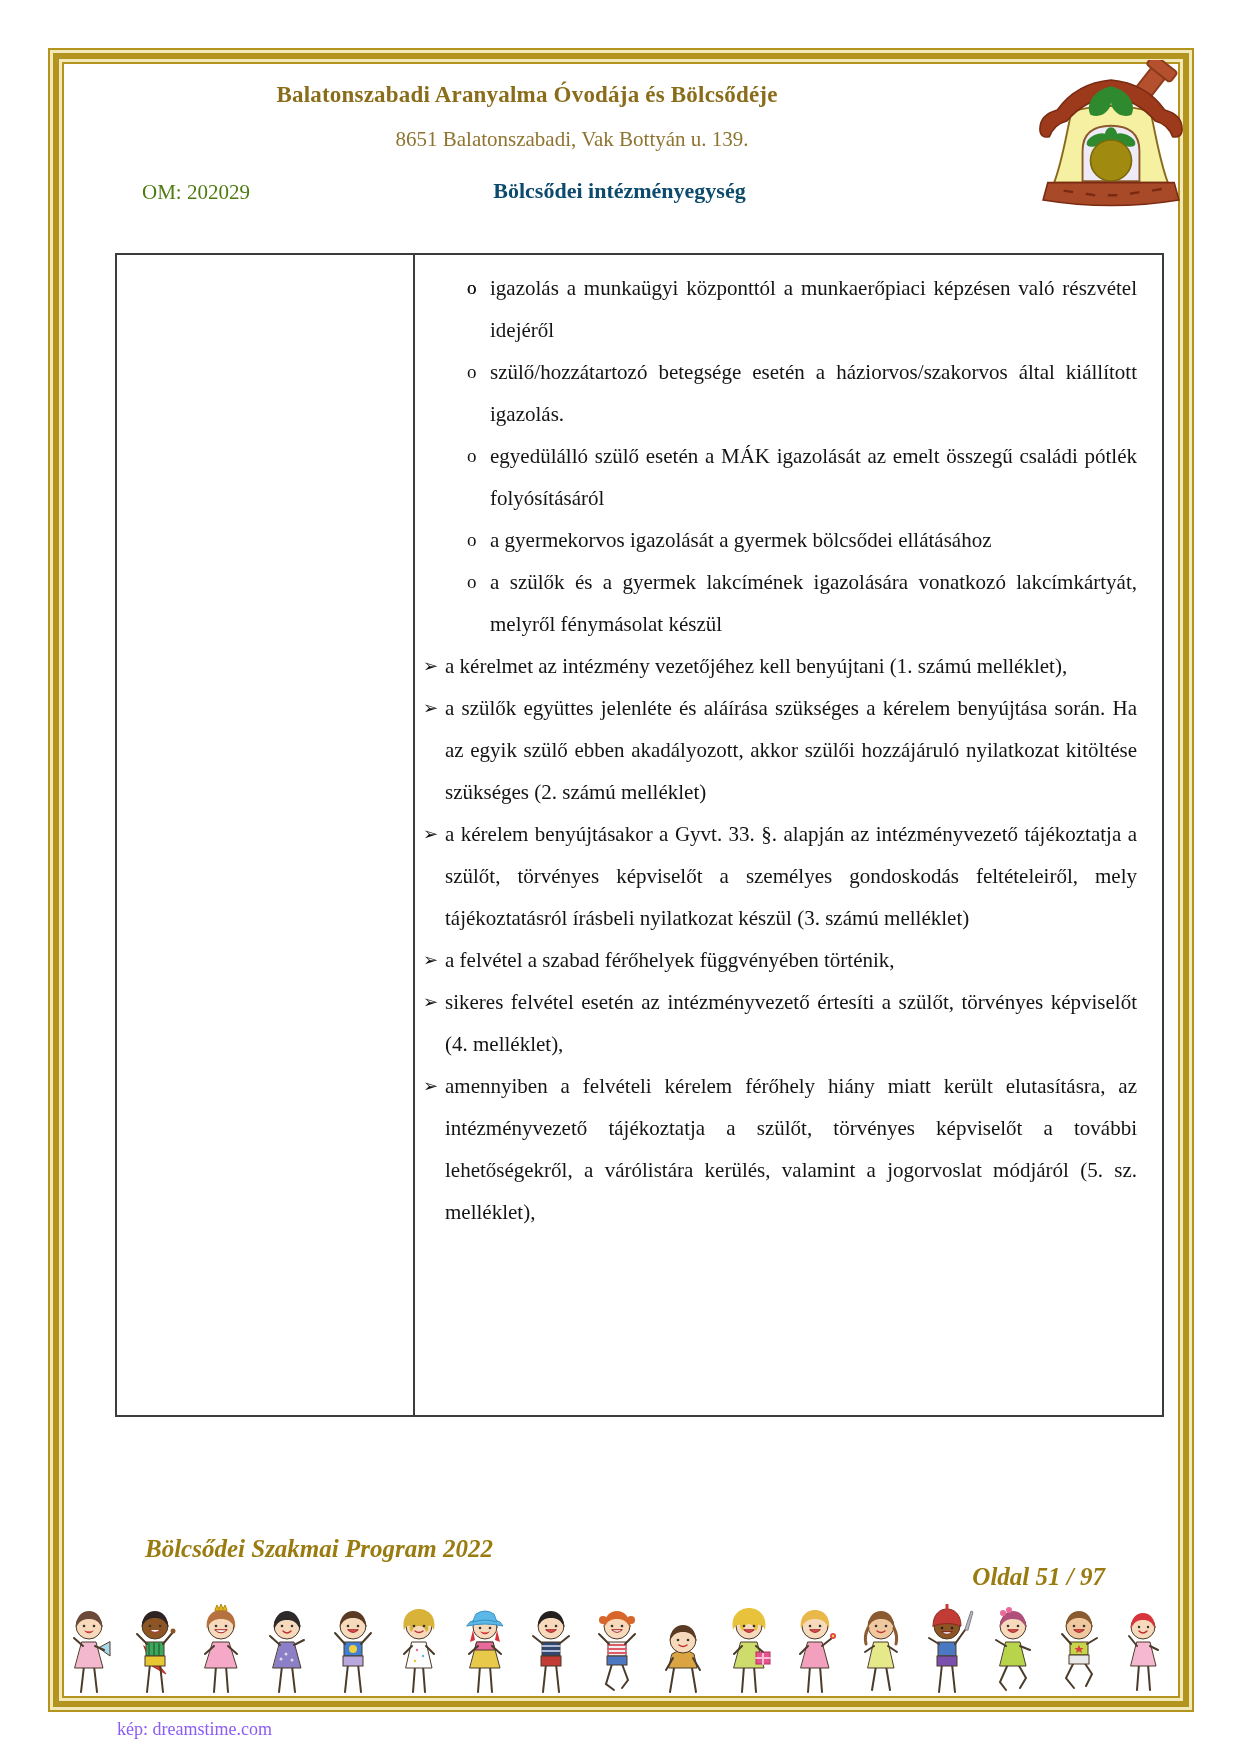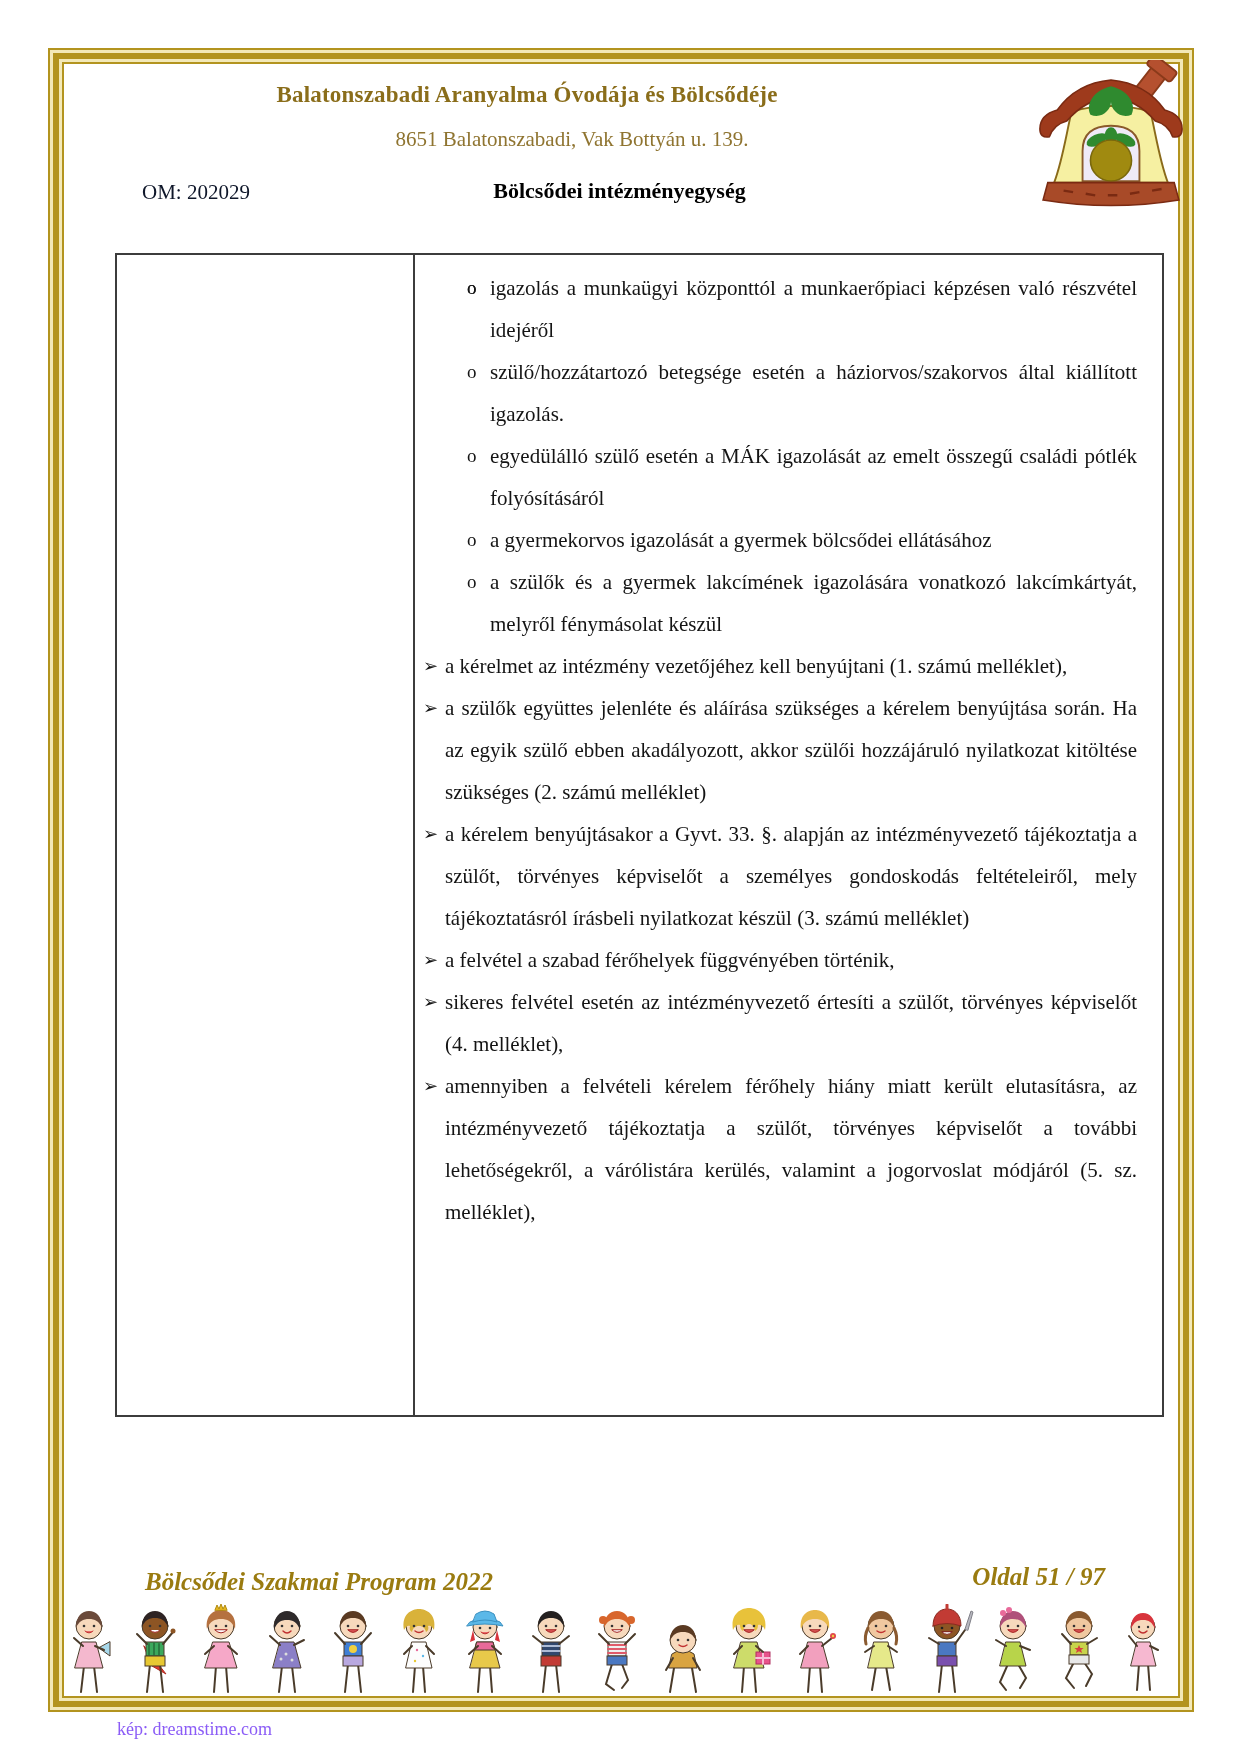--- a/index.html
+++ b/index.html
@@ -20,25 +20,25 @@
   
   .hdr-title{
     position:absolute;left:0;top:82px;width:1054px;text-align:center;
     font-weight:bold;font-size:23px;color:#8a6d1a;letter-spacing:.2px;
   }
   .hdr-address{
     position:absolute;left:0;top:127px;width:1144px;text-align:center;
     font-size:21px;color:#8f7430;
   }
   .hdr-om{
-    position:absolute;left:142px;top:180px;font-size:21px;color:#0f172a;
+    position:absolute;left:142px;top:180px;font-size:21px;color:#4d7c0f;
   }
   .hdr-unit{
     position:absolute;left:0;top:178px;width:1239px;text-align:center;
-    font-weight:bold;font-size:22px;color:#000000;
+    font-weight:bold;font-size:22px;color:#0c4a6e;
   }
   .logo{position:absolute;left:1032px;top:60px;width:158px;height:160px;}
   
   .doc-table{
     position:absolute;left:115px;top:253px;width:1049px;height:1164px;
     border:2px solid #3c3c3c;box-sizing:border-box;display:flex;background:#fff;
   }
   .doc-table .col-left{
     width:298px;border-right:2px solid #3c3c3c;box-sizing:border-box;flex:none;
   }
@@ -49,21 +49,21 @@
     position:relative;font-size:21px;line-height:42px;text-align:justify;
     text-justify:inter-word;hyphens:none;margin:0;color:#141414;
   }
   .li .marker{position:absolute;top:0;}
   .li-sub{padding-left:75px;}
   .li-sub .marker{left:52px;font-size:19px;}
   .li-main{padding-left:30px;}
   .li-main .marker{left:8px;font-family:"DejaVu Sans",sans-serif;font-size:18px;}
   
   .ftr-program{
-    position:absolute;left:145px;top:1568px;font-weight:bold;font-style:italic;
+    position:absolute;left:145px;top:1535px;font-weight:bold;font-style:italic;
     font-size:25px;color:#9a7b10;
   }
   .ftr-page{
     position:absolute;right:134px;top:1563px;font-weight:bold;font-style:italic;
     font-size:25px;color:#9a7b10;
   }
   .kids{position:absolute;left:58px;top:1604px;width:1126px;height:96px;}
   .credit{
     position:absolute;left:117px;top:1719px;font-size:18px;color:#8b5cf6;
   }

